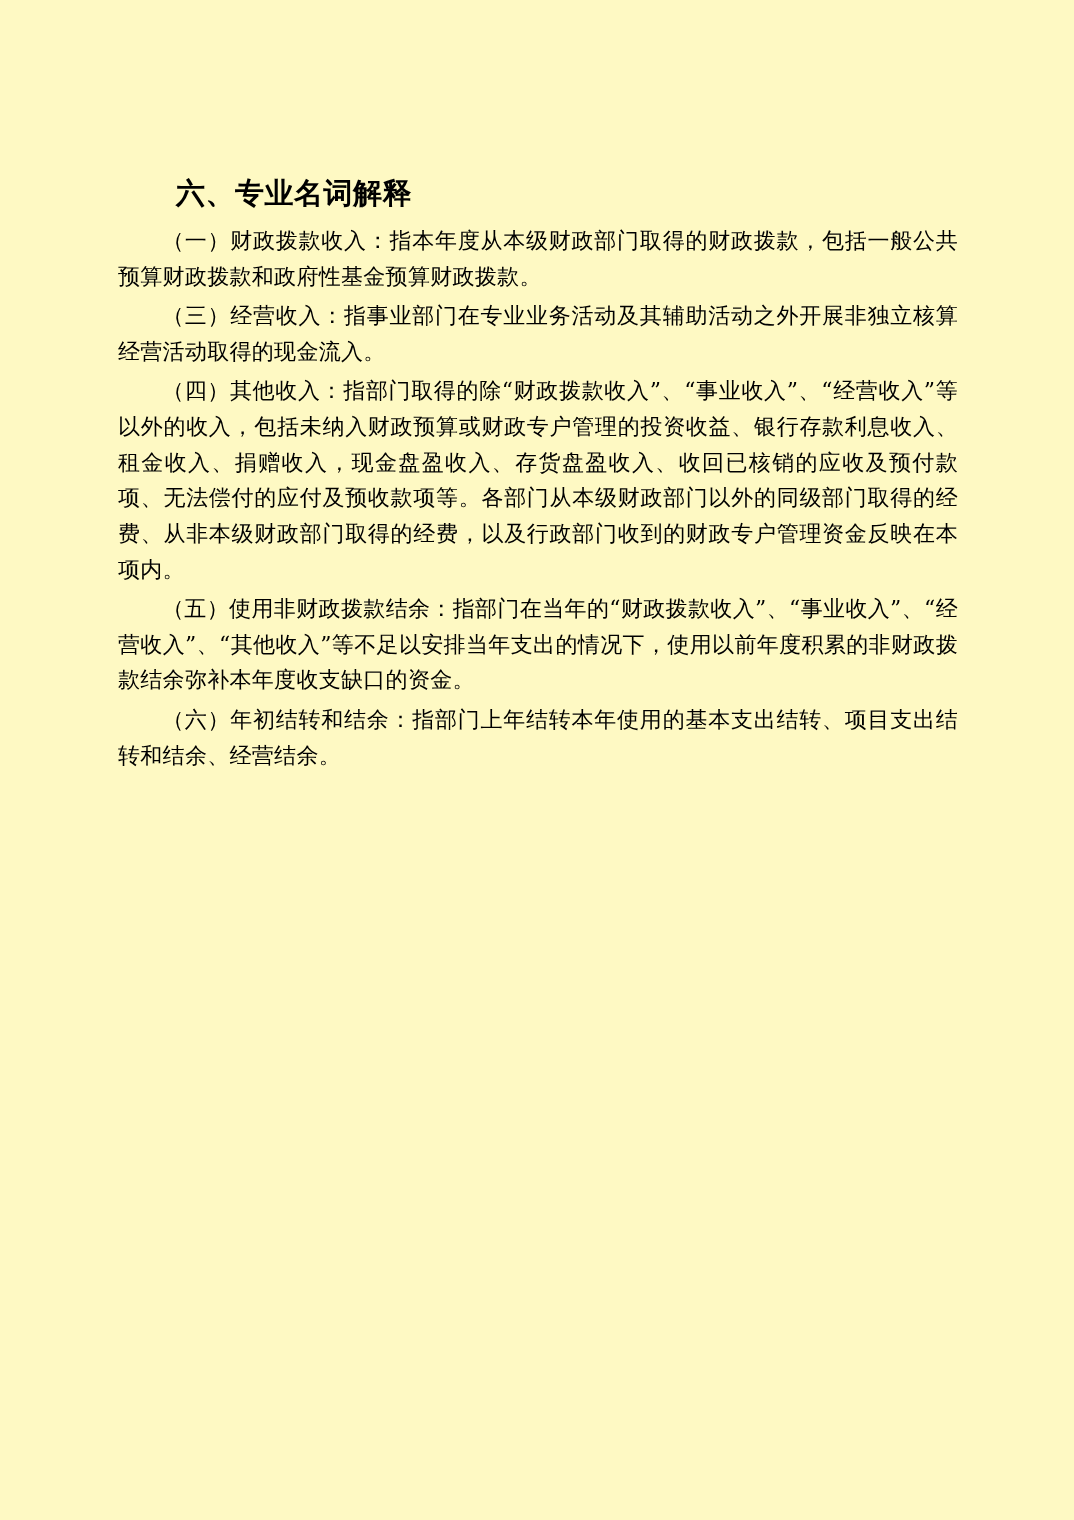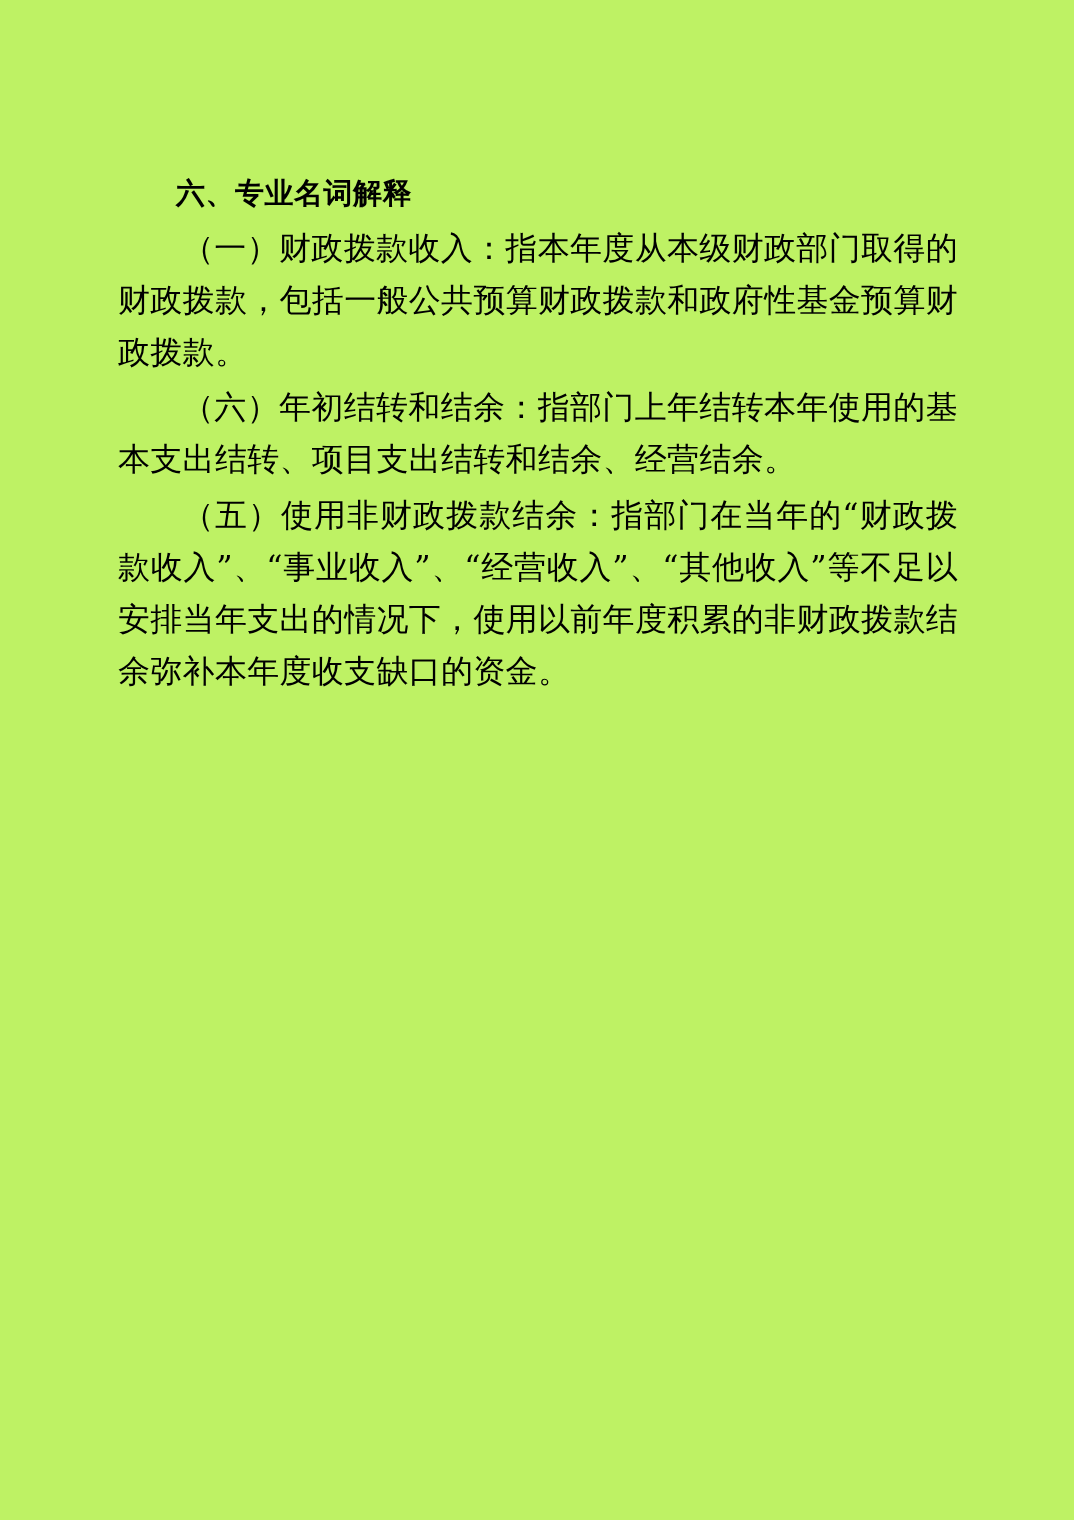--- a/index.html
+++ b/index.html
@@ -10,41 +10,41 @@
   }
   body {
     font-family: "DejaVu Serif", "Liberation Serif", serif;
     color: #000000;
   }
   .page {
     position: relative;
     width: 1074px;
     height: 1520px;
     margin: 0 auto;
-    background: #bef264;
+    background: #fef9c3;
     overflow: hidden;
     box-sizing: border-box;
   }
   .content {
     position: absolute;
     left: 118px;
     top: 170px;
     width: 840px;
   }
   .doc-heading {
     font-size: 29px;
     font-weight: bold;
     line-height: 1.62;
     letter-spacing: 0.5px;
     text-indent: 2em;
     margin: 0 0 6px 0;
     font-family: "DejaVu Sans", "Liberation Sans", sans-serif;
   }
   .para {
-    font-size: 32px;
+    font-size: 22px;
     line-height: 1.62;
     letter-spacing: 0.3px;
     text-indent: 2em;
     margin: 0 0 4px 0;
     text-align: justify;
     text-justify: inter-ideograph;
     font-family: "DejaVu Serif", "Liberation Serif", serif;
   }
   .para:last-child {
     margin-bottom: 0;
@@ -54,21 +54,23 @@
 <body>
 
 <div class="page">
   <div class="content">
 
     <div class="doc-heading">六、专业名词解释</div>
 
     <p class="para">（一）财政拨款收入：指本年度从本级财政部门取得的财政拨款，包括一般公共预算财政拨款和政府性基金预算财政拨款。</p>
 
 
+    <p class="para">（三）经营收入：指事业部门在专业业务活动及其辅助活动之外开展非独立核算经营活动取得的现金流入。</p>
 
+    <p class="para">（四）其他收入：指部门取得的除“财政拨款收入”、“事业收入”、“经营收入”等以外的收入，包括未纳入财政预算或财政专户管理的投资收益、银行存款利息收入、租金收入、捐赠收入，现金盘盈收入、存货盘盈收入、收回已核销的应收及预付款项、无法偿付的应付及预收款项等。各部门从本级财政部门以外的同级部门取得的经费、从非本级财政部门取得的经费，以及行政部门收到的财政专户管理资金反映在本项内。</p>
+
+    <p class="para">（五）使用非财政拨款结余：指部门在当年的“财政拨款收入”、“事业收入”、“经营收入”、“其他收入”等不足以安排当年支出的情况下，使用以前年度积累的非财政拨款结余弥补本年度收支缺口的资金。</p>
 
     <p class="para">（六）年初结转和结余：指部门上年结转本年使用的基本支出结转、项目支出结转和结余、经营结余。</p>
-
-    <p class="para">（五）使用非财政拨款结余：指部门在当年的“财政拨款收入”、“事业收入”、“经营收入”、“其他收入”等不足以安排当年支出的情况下，使用以前年度积累的非财政拨款结余弥补本年度收支缺口的资金。</p>
 
 
   </div>
 </div>
 
 </body></html>

